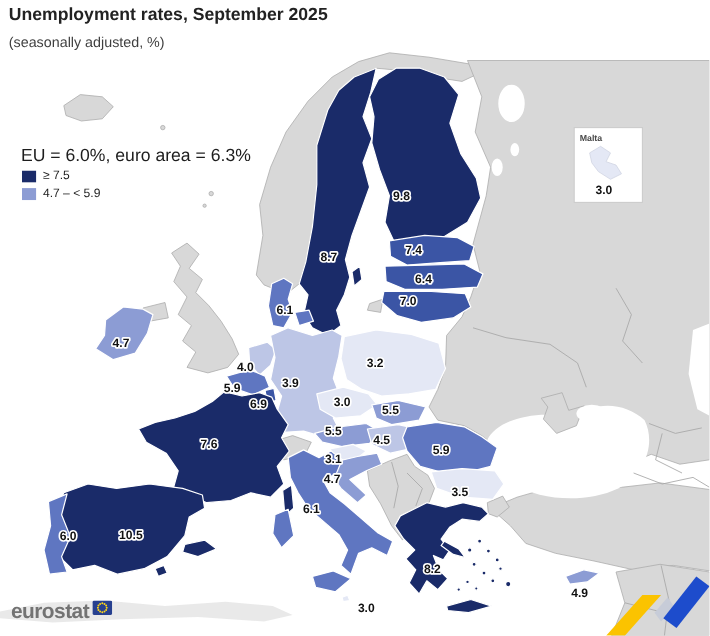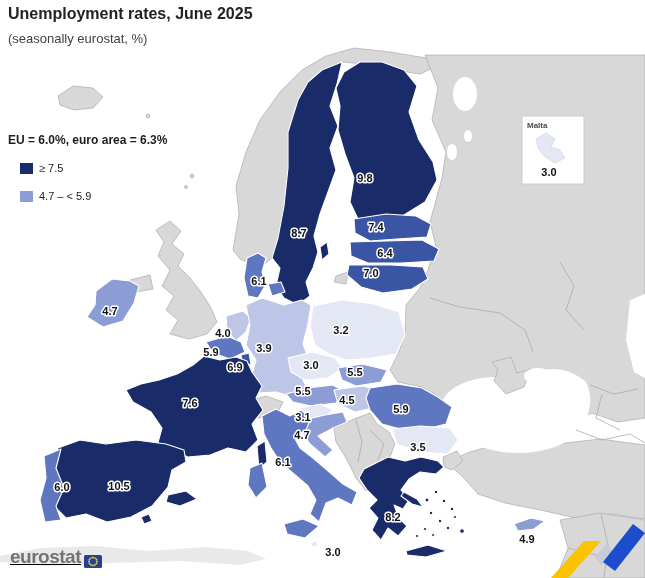--- a/index.html
+++ b/index.html
@@ -2,28 +2,28 @@
 <html><head>
 <meta charset="utf-8">
 <style>
   html,body{margin:0;padding:0;background:#fff;}
   .canvas{position:relative;width:645px;height:578px;background:#fff;overflow:hidden;
           font-family:"Liberation Sans",sans-serif;}
   svg.map{position:absolute;left:0;top:0;}
   .title{position:absolute;left:8px;top:5px;font-size:16px;font-weight:bold;color:#222;}
   .subtitle{position:absolute;left:8px;top:31px;font-size:13px;color:#3f3f3f;}
   .legend{position:absolute;left:8px;top:133px;}
-  .legend-summary{font-size:12px;color:#1d1d1d;margin:0 0 3px 0;font-weight:bold;}
-  .legend-row{display:flex;align-items:center;height:13px;margin-top:15px;}
+  .legend-summary{font-size:16px;color:#1d1d1d;margin:0 0 3px 11px;}
+  .legend-row{display:flex;align-items:center;height:13px;margin-top:3px;}
   .legend-row svg{margin-left:12px;margin-right:6px;display:block;}
   .legend-label{font-size:11px;color:#1d1d1d;line-height:13px;}
   .vlabel{font:bold 11px "Liberation Sans",sans-serif;fill:#111;stroke:#fff;stroke-width:3px;
           paint-order:stroke;stroke-linejoin:round;text-anchor:middle;}
   .inset-name{font:bold 8px "Liberation Sans",sans-serif;fill:#4a4a4a;text-anchor:start;}
-  .logo{position:absolute;left:10px;top:546px;display:flex;align-items:flex-end;gap:3px;text-decoration:underline;}
+  .logo{position:absolute;left:10px;top:546px;display:flex;align-items:flex-start;gap:3px;}
   .logo-text{font-size:19px;font-weight:bold;color:#737373;letter-spacing:-0.5px;}
 </style>
 </head>
 <body>
 
 <div class="canvas">
 
   <svg class="map" width="645" height="578" viewBox="0 0 645 578">
 
     <g stroke="#ababab" stroke-width="0.7" stroke-linejoin="round" fill="#d8d8d8">
@@ -150,22 +150,22 @@
       <text class="vlabel" x="549" y="176">3.0</text>
     </g>
 
     <g stroke="none">
       <polygon points="551,578 584,541 601,541 568,578" fill="#fbc300"></polygon>
       <polygon points="595,557 607,543 613,552 601,565" fill="#c7ccd8"></polygon>
       <polygon points="603,562 633,524 645,533 615,571" fill="#1d4ccc"></polygon>
     </g>
   </svg>
 
-  <div class="title">Unemployment rates, June 2025</div>
-  <div class="subtitle">(seasonally eurostat, %)</div>
+  <div class="title">Unemployment rates, September 2025</div>
+  <div class="subtitle">(seasonally adjusted, %)</div>
 
   <div class="legend">
     <div class="legend-summary">EU = 6.0%, euro area = 6.3%</div>
     <div class="legend-row">
       <svg width="13" height="11">
           <rect width="13" height="11" fill="#1a2b69"></rect>
         </svg>
       <span class="legend-label">≥ 7.5</span>
     </div>
     <div class="legend-row">

